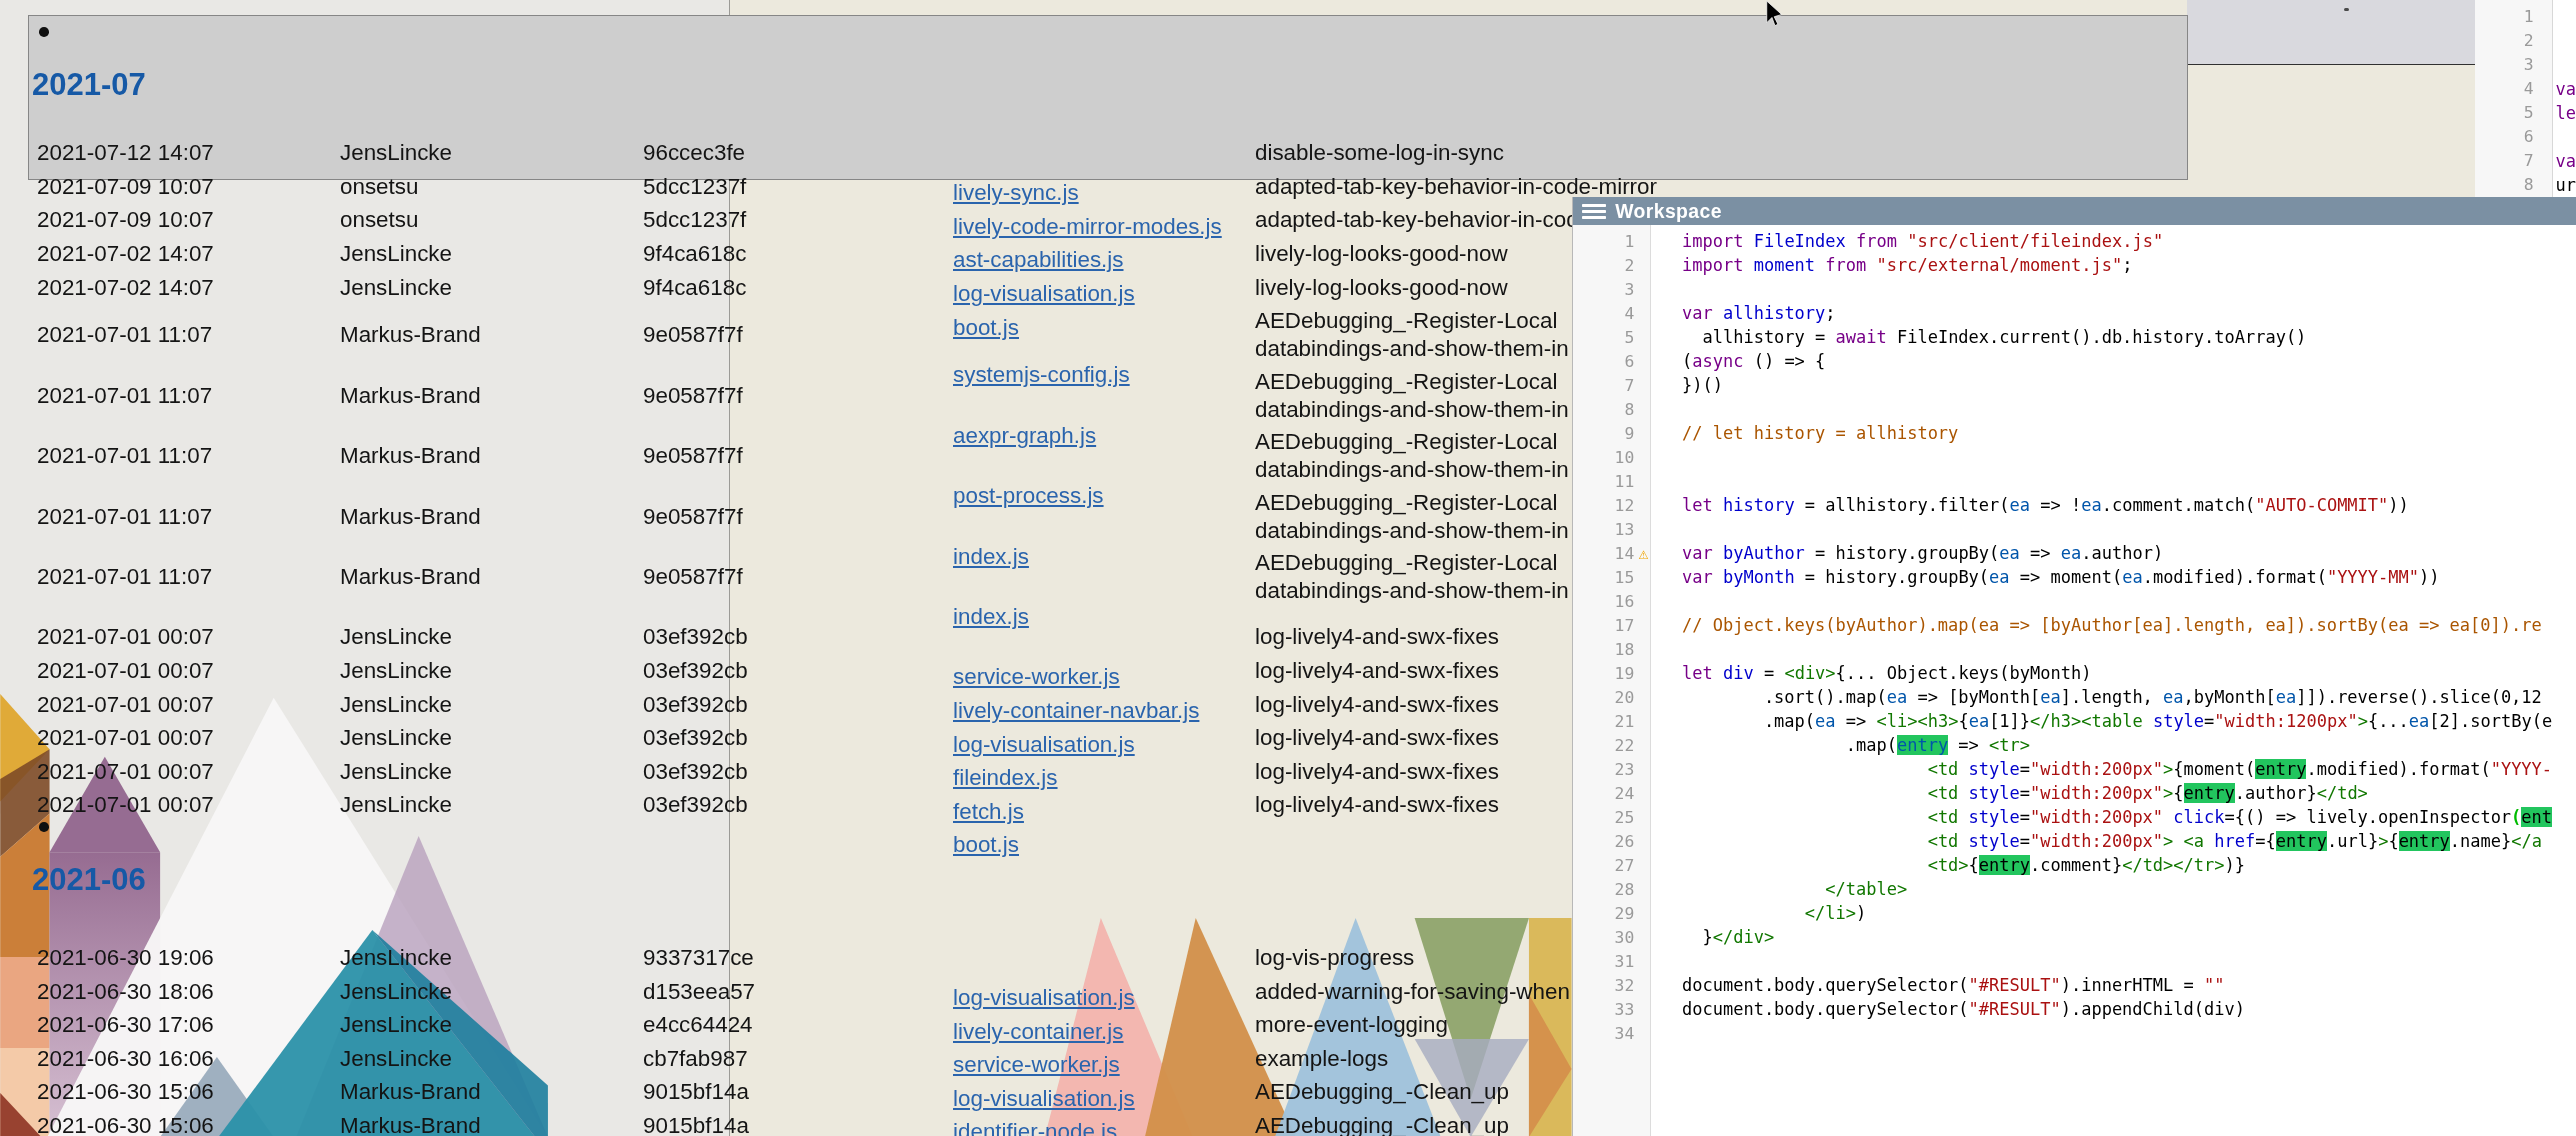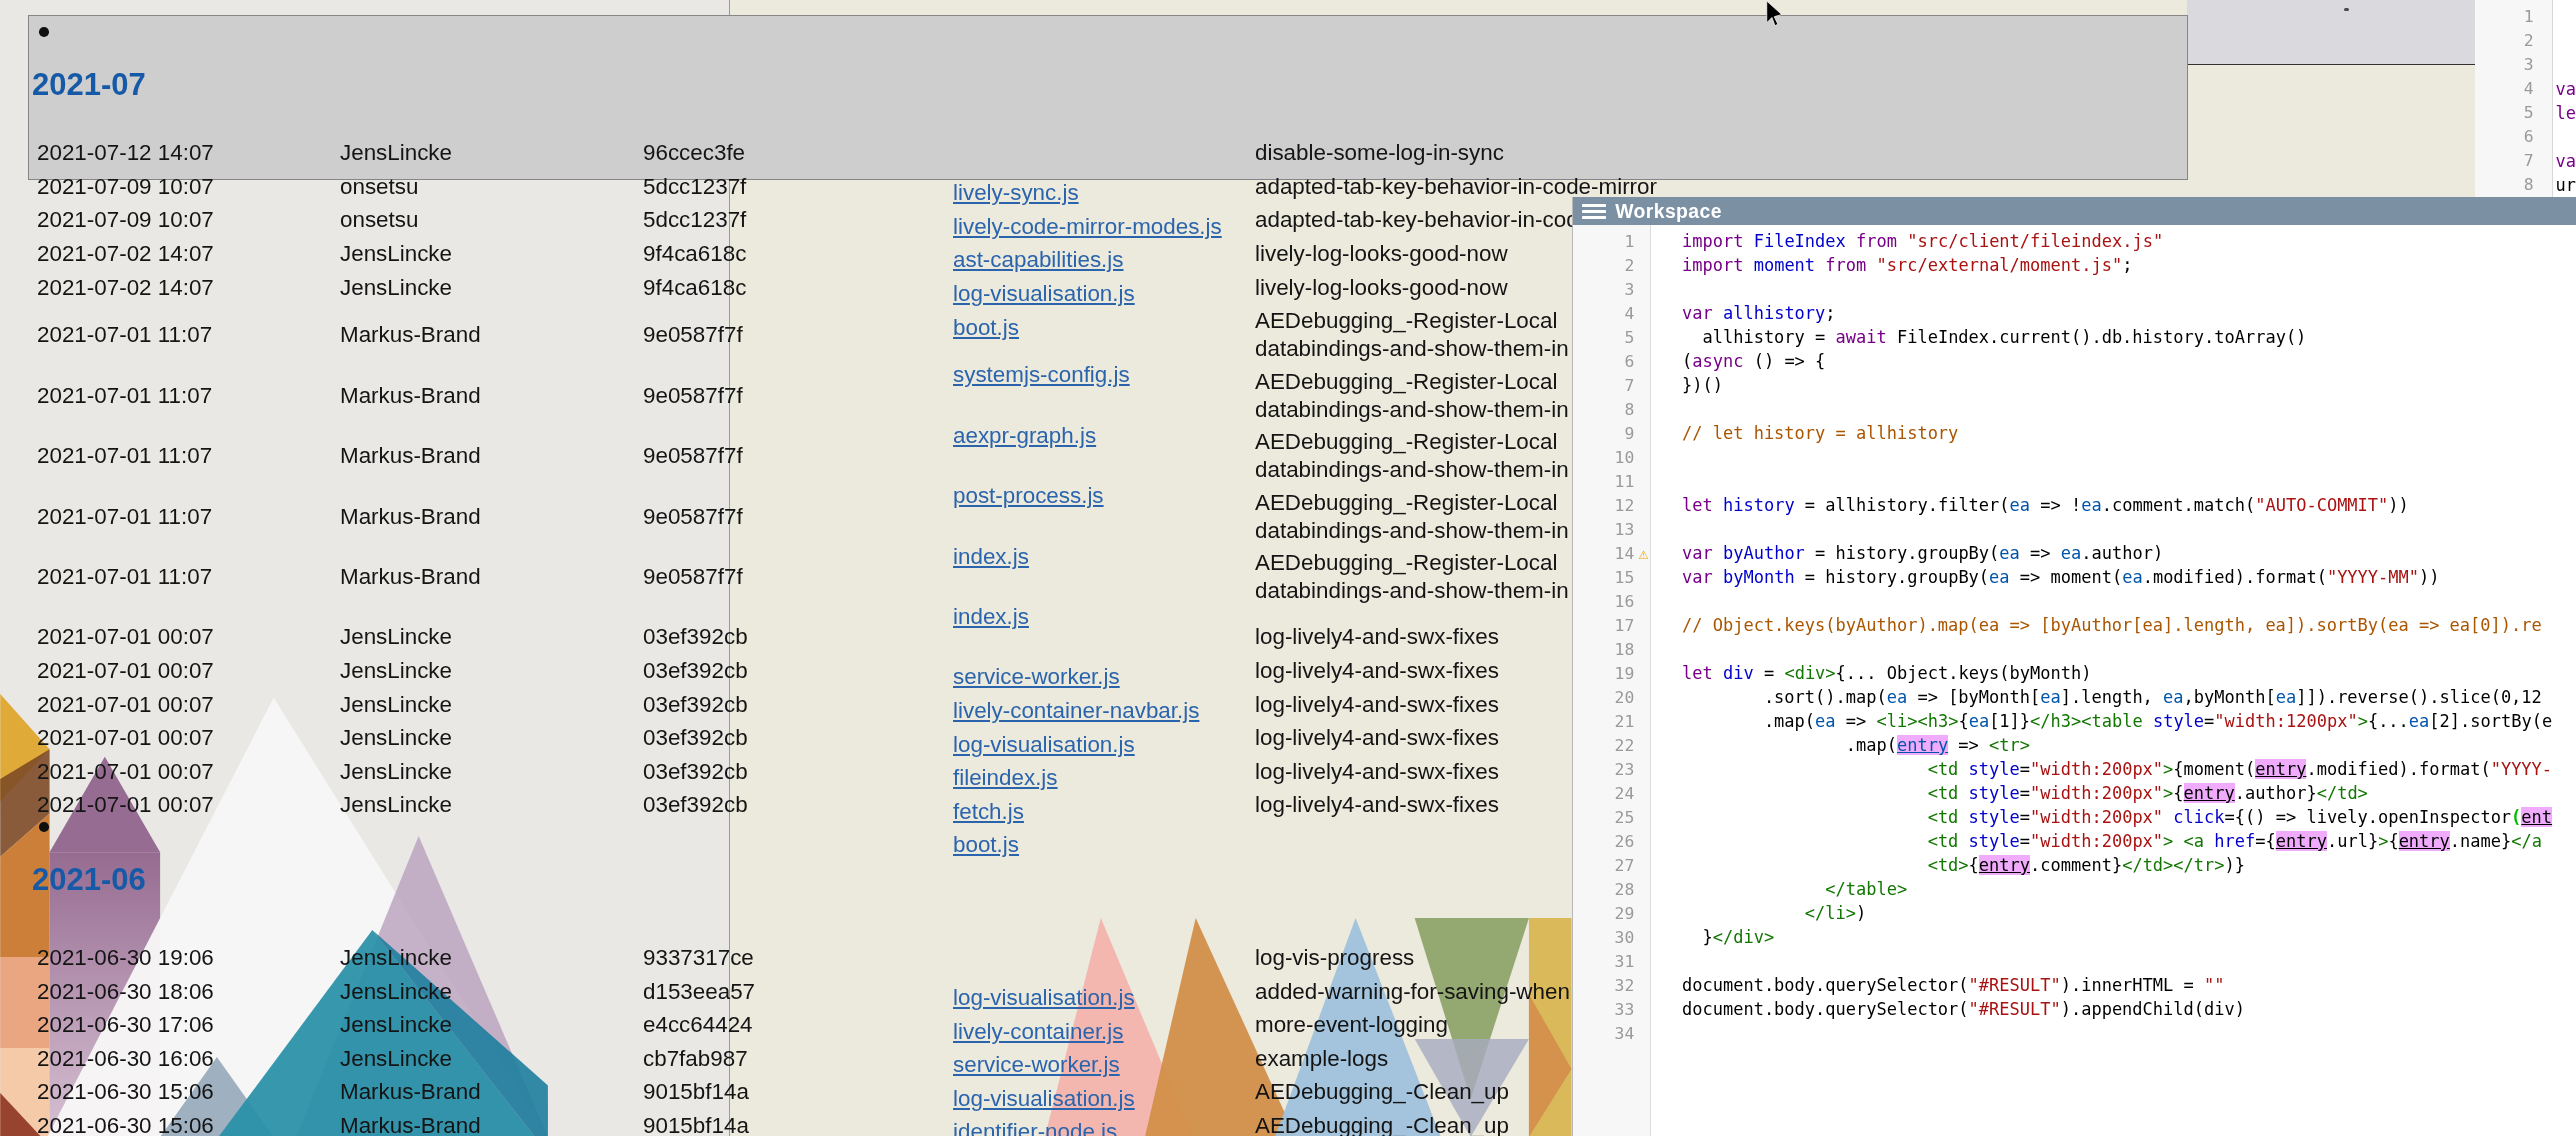--- a/index.html
+++ b/index.html
@@ -47,21 +47,21 @@
   .gline{height:24px;line-height:24px;text-align:right;padding-right:15.7px;
          font-family:"DejaVu Sans Mono",monospace;font-size:16.4px;color:#9a9a9a;position:relative;}
   .cline{height:24px;line-height:24px;white-space:pre;
          font-family:"DejaVu Sans Mono",monospace;font-size:17px;color:#000;}
   .warn-icon{position:absolute;right:1.5px;top:2.2px;font-size:16.4px;color:#f0a500;line-height:19.4px;}
 
   
   .k{color:#770088;} .d{color:#0000cc;} .v{color:#0055aa;} .s{color:#aa1111;}
   .c{color:#aa5500;} .t{color:#117700;} .a{color:#0000cc;} .p{color:#000;}
   .b{color:#00bb00;font-weight:bold;}
-  .hl{background:#f0abfc;text-decoration:underline;}
+  .hl{background:#22c55e;}
 
   
   .bg-editor{position:absolute;left:2475px;top:0;width:101px;height:1137px;display:flex;}
   .bg-gutter{width:81px;background:#f7f7f7;border-right:0.7px solid #d8d8d8;padding-top:4.5px;box-sizing:border-box;}
   .bg-code{flex:1;background:#fff;padding-top:4.5px;padding-left:3px;}
   .bg-gutter .gline{padding-right:18px;}
 
   
   .mouse-cursor{position:absolute;left:1766px;top:0.7px;z-index:40;}
 </style>

